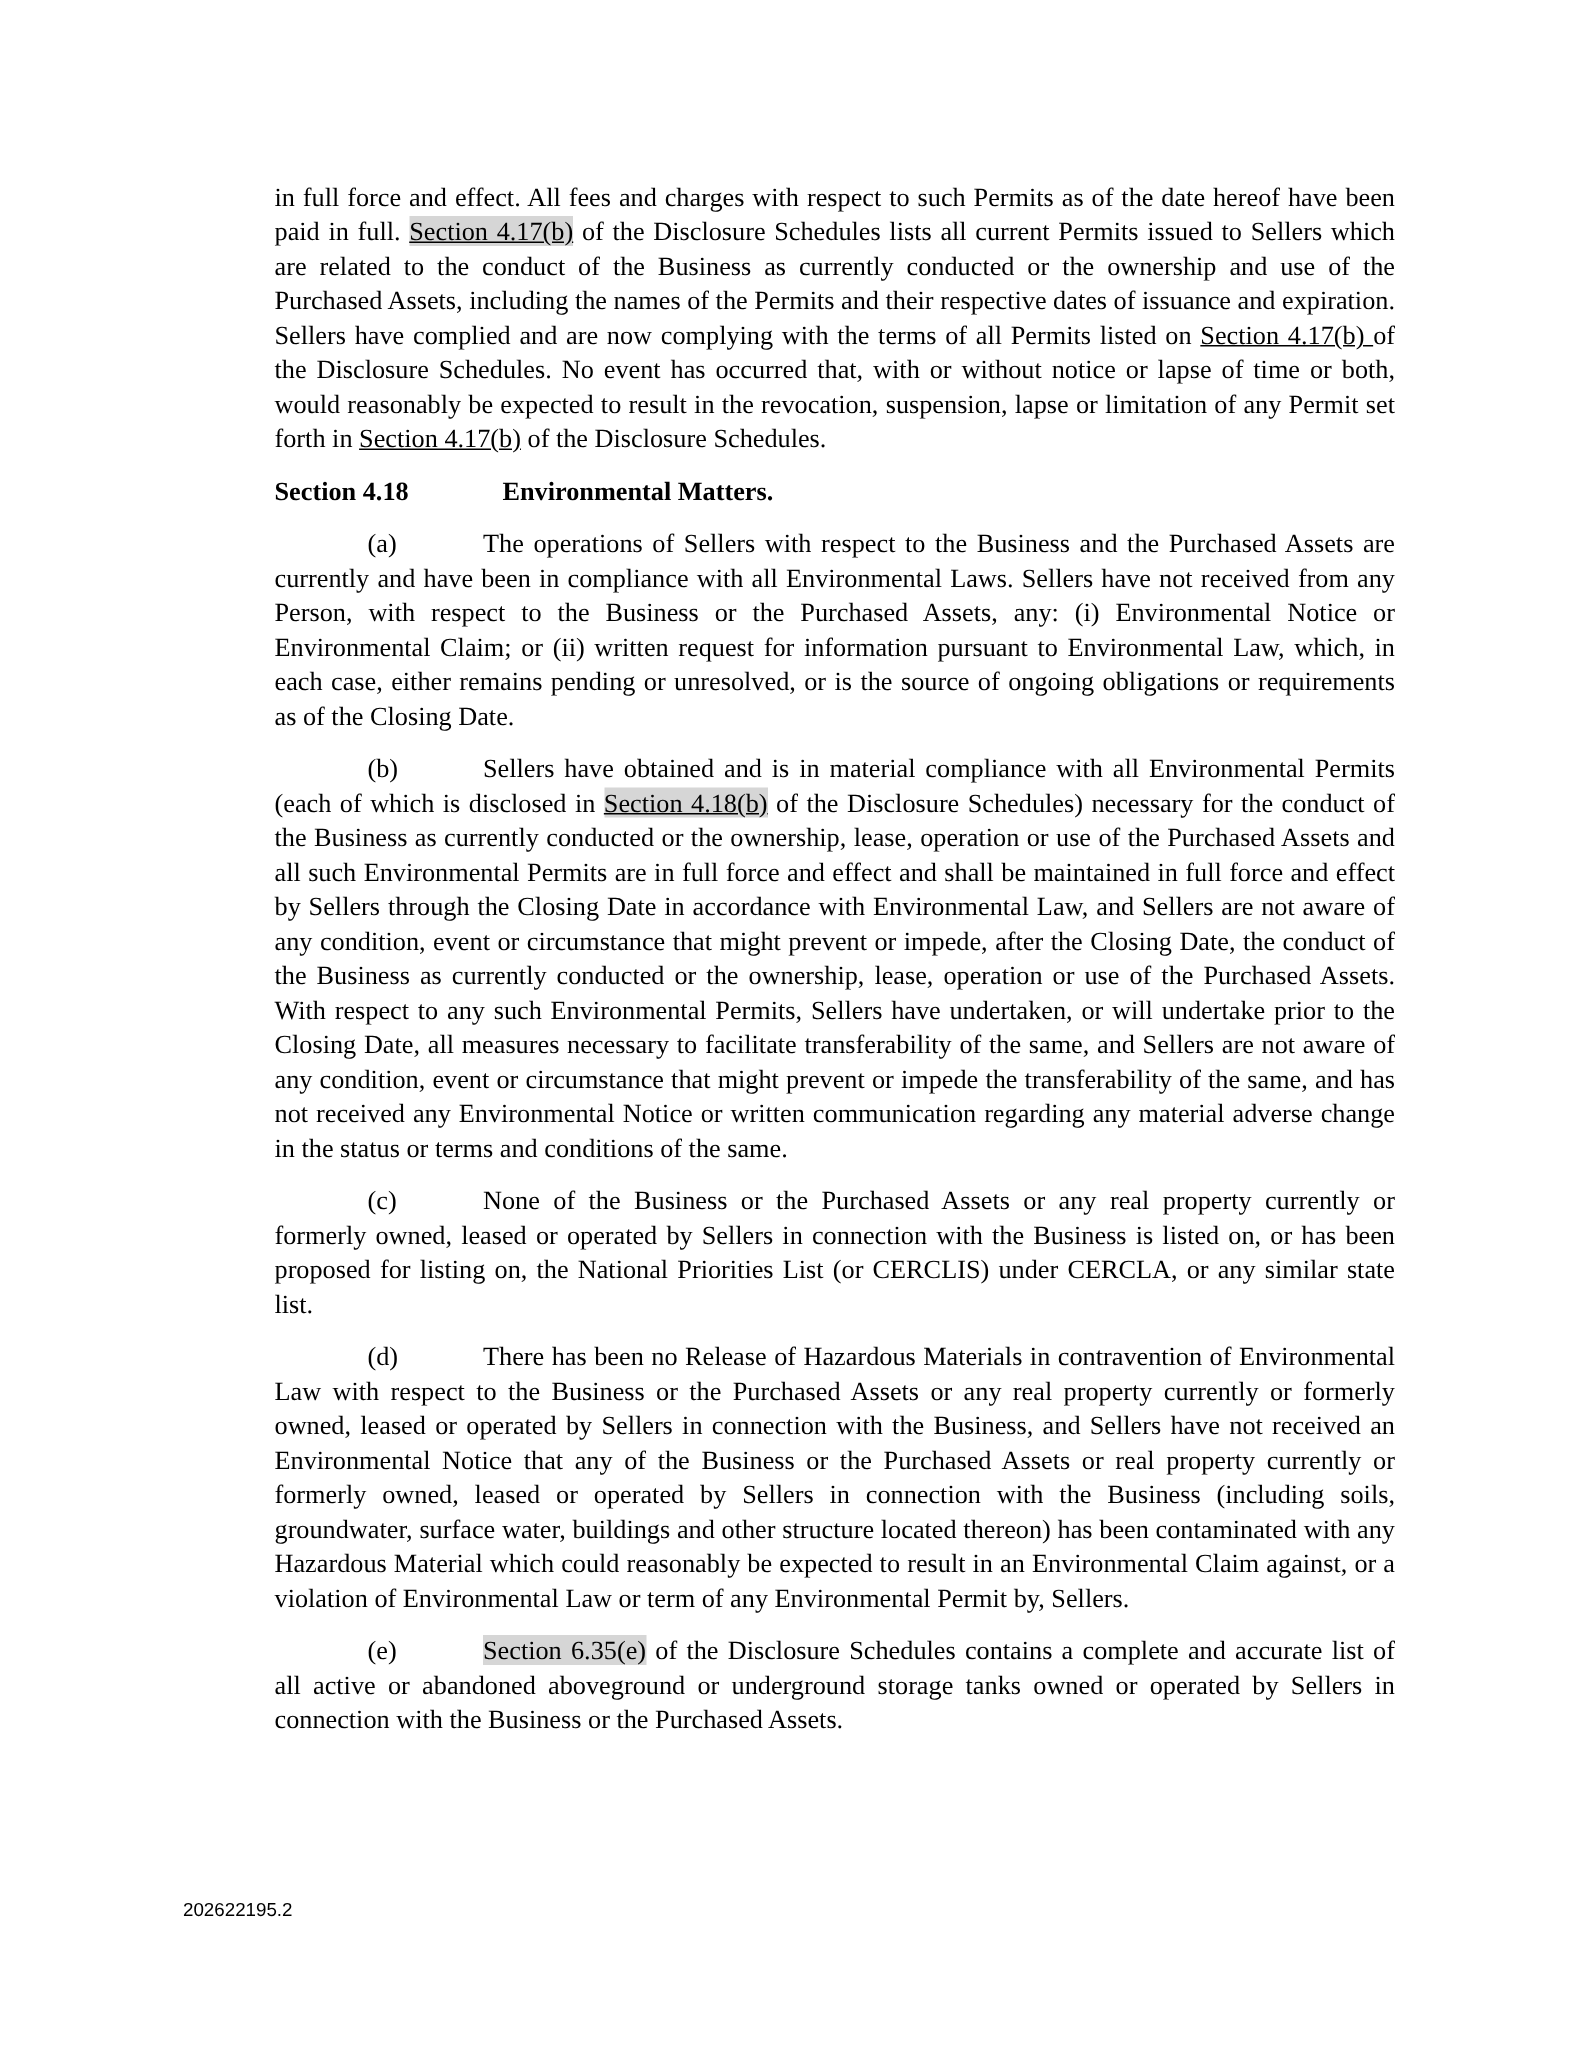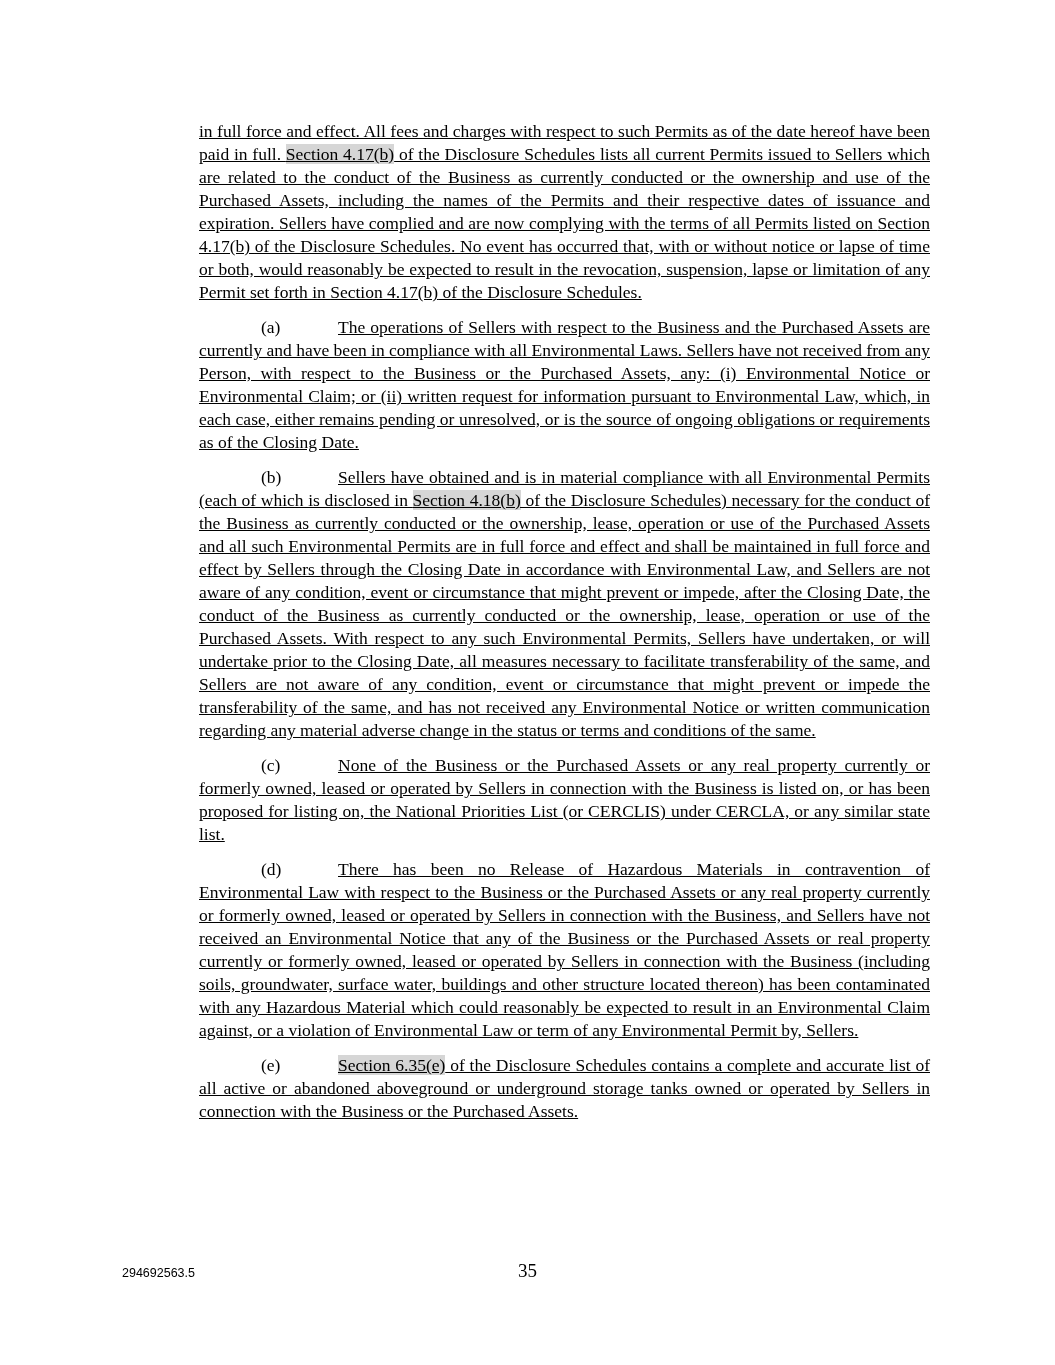--- a/index.html
+++ b/index.html
@@ -14,21 +14,21 @@
   .content {
     position: absolute;
     left: 183px;
     top: 120px;
     width: 747px;
     font-family: "Liberation Serif", serif;
     font-size: 17.5px;
     line-height: 23px;
     text-align: justify;
   }
-  .content p { margin: 0 0 12px 16px; text-decoration: underline; }
+  .content p { margin: 0 0 12px 0; }
   .para.indent { text-indent: 62px; }
   .letter {
     display: inline-block;
     width: 77px;
     text-indent: 0;
   }
   .heading {
     font-weight: bold;
     text-align: left;
   }
@@ -56,28 +56,28 @@
   }
 </style>
 </head>
 <body>
 
 <div class="page">
   <div class="content">
 
     <p class="para"><span>in full force and effect. All fees and charges with respect to such Permits as of the date hereof have been paid in full. </span><span class="hl ul">Section 4.17(b)</span><span> of the Disclosure Schedules lists all current Permits issued to Sellers which are related to the conduct of the Business as currently conducted or the ownership and use of the Purchased Assets, including the names of the Permits and their respective dates of issuance and expiration. Sellers have complied and are now complying with the terms of all Permits listed on </span><span class="ul">Section 4.17(b) </span><span>of the Disclosure Schedules. No event has occurred that, with or without notice or lapse of time or both, would reasonably be expected to result in the revocation, suspension, lapse or limitation of any Permit set forth in </span><span class="ul">Section 4.17(b)</span><span> of the Disclosure Schedules.</span></p>
 
+    <p class="heading"><span class="h-num">Section 4.18</span><span>Environmental Matters.</span></p>
 
     <p class="para indent"><span class="letter">(a)</span><span>The operations of Sellers with respect to the Business and the Purchased Assets are currently and have been in compliance with all Environmental Laws. Sellers have not received from any Person, with respect to the Business or the Purchased Assets, any: (i) Environmental Notice or Environmental Claim; or (ii) written request for information pursuant to Environmental Law, which, in each case, either remains pending or unresolved, or is the source of ongoing obligations or requirements as of the Closing Date.</span></p>
 
     <p class="para indent"><span class="letter">(b)</span><span>Sellers have obtained and is in material compliance with all Environmental Permits (each of which is disclosed in </span><span class="hl ul">Section 4.18(b)</span><span> of the Disclosure Schedules) necessary for the conduct of the Business as currently conducted or the ownership, lease, operation or use of the Purchased Assets and all such Environmental Permits are in full force and effect and shall be maintained in full force and effect by Sellers through the Closing Date in accordance with Environmental Law, and Sellers are not aware of any condition, event or circumstance that might prevent or impede, after the Closing Date, the conduct of the Business as currently conducted or the ownership, lease, operation or use of the Purchased Assets. With respect to any such Environmental Permits, Sellers have undertaken, or will undertake prior to the Closing Date, all measures necessary to facilitate transferability of the same, and Sellers are not aware of any condition, event or circumstance that might prevent or impede the transferability of the same, and has not received any Environmental Notice or written communication regarding any material adverse change in the status or terms and conditions of the same.</span></p>
 
     <p class="para indent"><span class="letter">(c)</span><span>None of the Business or the Purchased Assets or any real property currently or formerly owned, leased or operated by Sellers in connection with the Business is listed on, or has been proposed for listing on, the National Priorities List (or CERCLIS) under CERCLA, or any similar state list.</span></p>
 
     <p class="para indent"><span class="letter">(d)</span><span>There has been no Release of Hazardous Materials in contravention of Environmental Law with respect to the Business or the Purchased Assets or any real property currently or formerly owned, leased or operated by Sellers in connection with the Business, and Sellers have not received an Environmental Notice that any of the Business or the Purchased Assets or real property currently or formerly owned, leased or operated by Sellers in connection with the Business (including soils, groundwater, surface water, buildings and other structure located thereon) has been contaminated with any Hazardous Material which could reasonably be expected to result in an Environmental Claim against, or a violation of Environmental Law or term of any Environmental Permit by, Sellers.</span></p>
 
     <p class="para indent"><span class="letter">(e)</span><span class="hl">Section 6.35(e)</span><span> of the Disclosure Schedules contains a complete and accurate list of all active or abandoned aboveground or underground storage tanks owned or operated by Sellers in connection with the Business or the Purchased Assets.</span></p>
 
   </div>
 
-  <div class="footer-id">294692563.5</div>
-  <div class="page-num">35</div>
+  <div class="footer-id">202622195.2</div>
 </div>
 
 </body></html>

